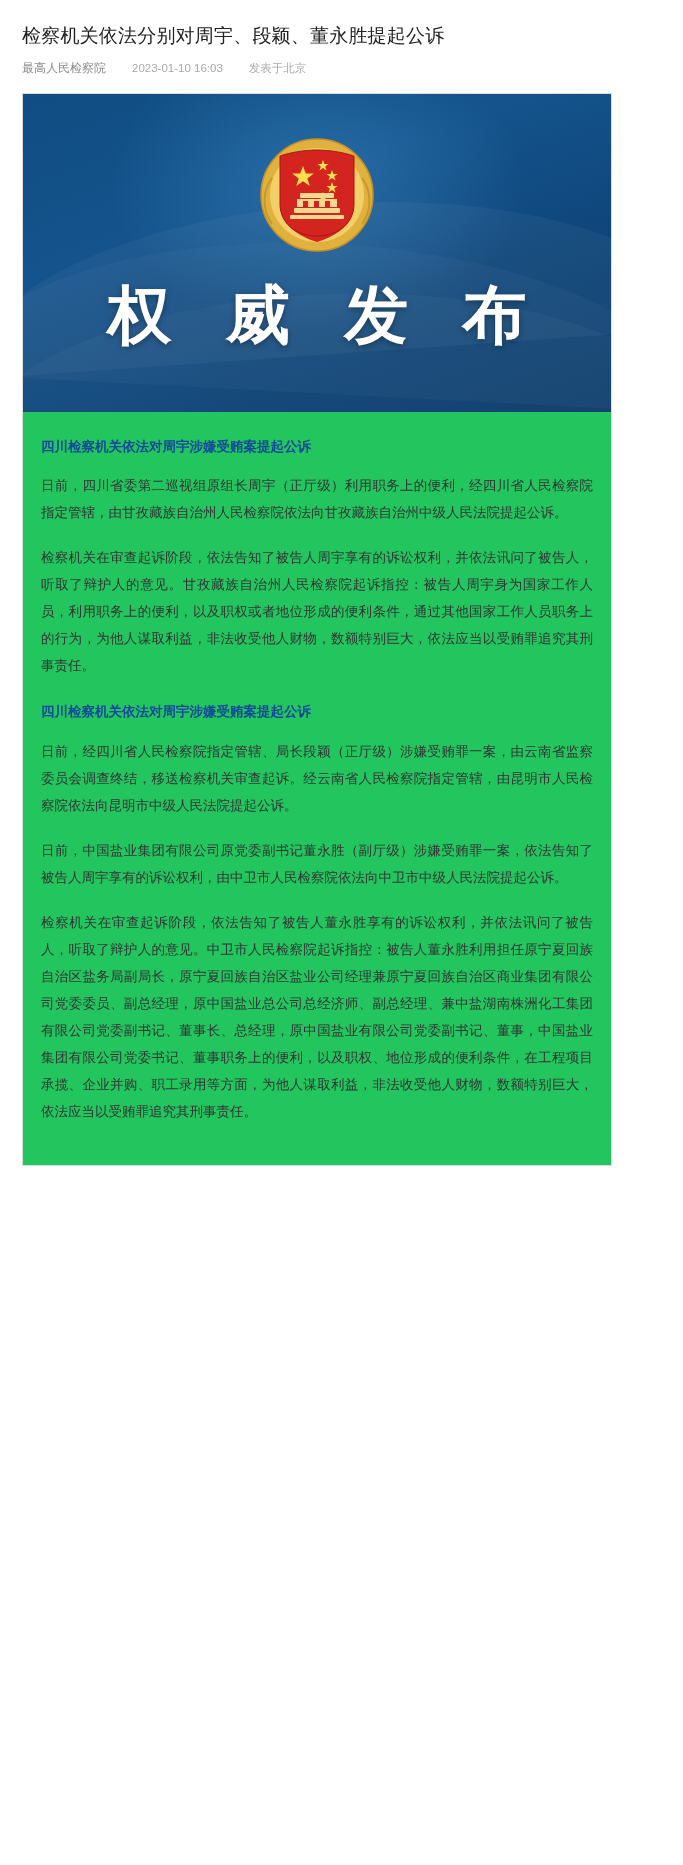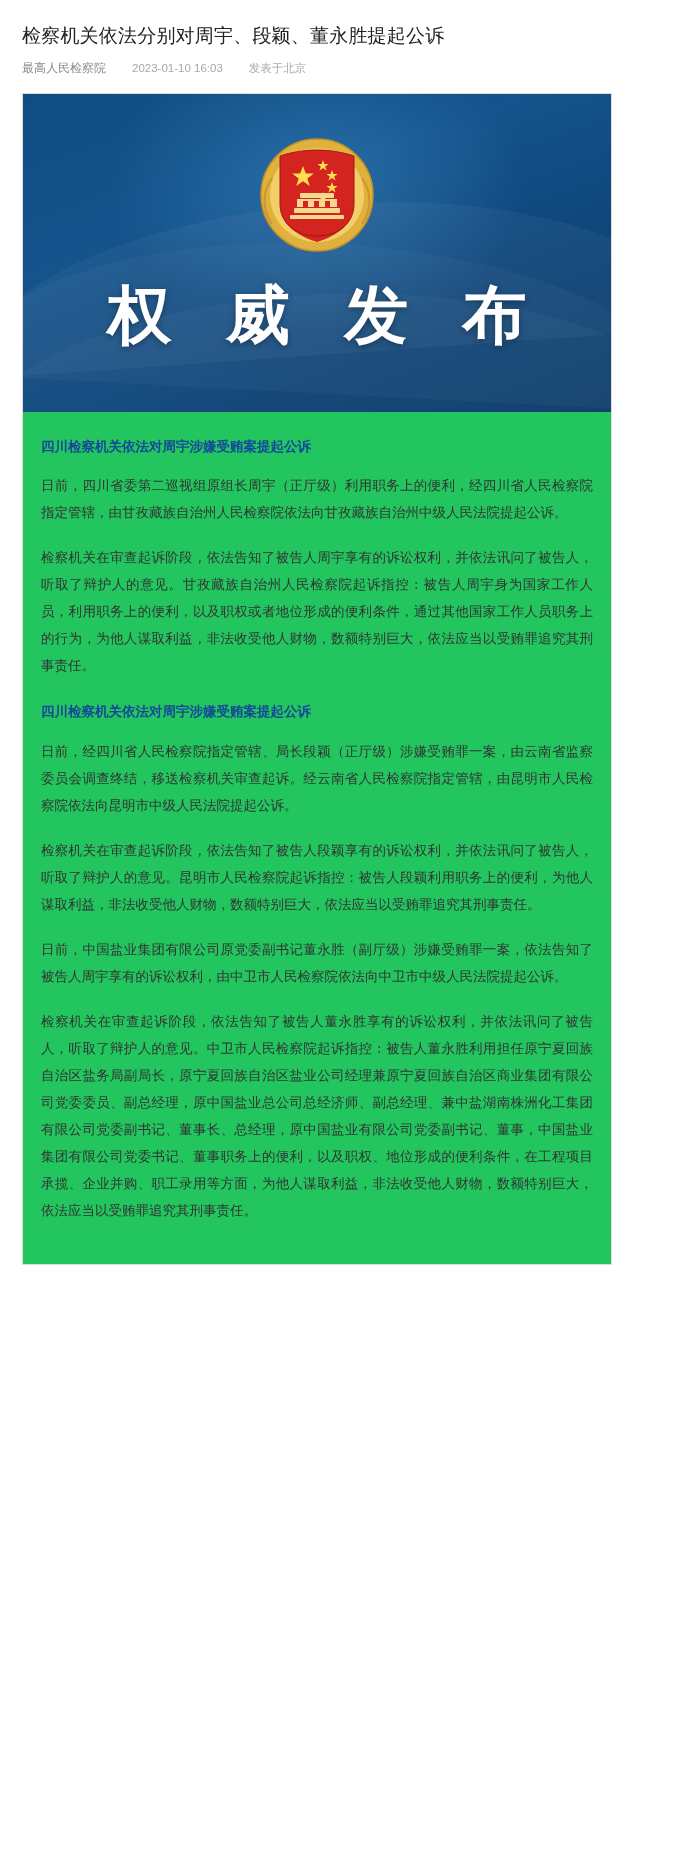--- a/index.html
+++ b/index.html
@@ -180,20 +180,19 @@
     </div>
 
     <div class="body-wrap">
 
       <div class="section-heading">四川检察机关依法对周宇涉嫌受贿案提起公诉</div>
       <p class="para">日前，四川省委第二巡视组原组长周宇（正厅级）利用职务上的便利，经四川省人民检察院指定管辖，由甘孜藏族自治州人民检察院依法向甘孜藏族自治州中级人民法院提起公诉。</p>
       <p class="para">检察机关在审查起诉阶段，依法告知了被告人周宇享有的诉讼权利，并依法讯问了被告人，听取了辩护人的意见。甘孜藏族自治州人民检察院起诉指控：被告人周宇身为国家工作人员，利用职务上的便利，以及职权或者地位形成的便利条件，通过其他国家工作人员职务上的行为，为他人谋取利益，非法收受他人财物，数额特别巨大，依法应当以受贿罪追究其刑事责任。</p>
 
       <div class="section-heading">四川检察机关依法对周宇涉嫌受贿案提起公诉</div>
       <p class="para">日前，经四川省人民检察院指定管辖、局长段颖（正厅级）涉嫌受贿罪一案，由云南省监察委员会调查终结，移送检察机关审查起诉。经云南省人民检察院指定管辖，由昆明市人民检察院依法向昆明市中级人民法院提起公诉。</p>
-      <p class="para">检察机关在审查起诉阶段，依法告知了被告人段颖享有的诉讼权利，并依法讯问了被告人，听取了辩护人的意见。昆明市人民检察院起诉指控：被告人段颖利用职务上的便利，为他人谋取利益，非法收受他人财物，数额特别巨大，依法应当以受贿罪追究其刑事责任。</p>
 
       <p class="para">日前，中国盐业集团有限公司原党委副书记董永胜（副厅级）涉嫌受贿罪一案，依法告知了被告人周宇享有的诉讼权利，由中卫市人民检察院依法向中卫市中级人民法院提起公诉。</p>
       <p class="para">检察机关在审查起诉阶段，依法告知了被告人董永胜享有的诉讼权利，并依法讯问了被告人，听取了辩护人的意见。中卫市人民检察院起诉指控：被告人董永胜利用担任原宁夏回族自治区盐务局副局长，原宁夏回族自治区盐业公司经理兼原宁夏回族自治区商业集团有限公司党委委员、副总经理，原中国盐业总公司总经济师、副总经理、兼中盐湖南株洲化工集团有限公司党委副书记、董事长、总经理，原中国盐业有限公司党委副书记、董事，中国盐业集团有限公司党委书记、董事职务上的便利，以及职权、地位形成的便利条件，在工程项目承揽、企业并购、职工录用等方面，为他人谋取利益，非法收受他人财物，数额特别巨大，依法应当以受贿罪追究其刑事责任。</p>
 
     </div>
   </div>
 </div>
 
 </body></html>

